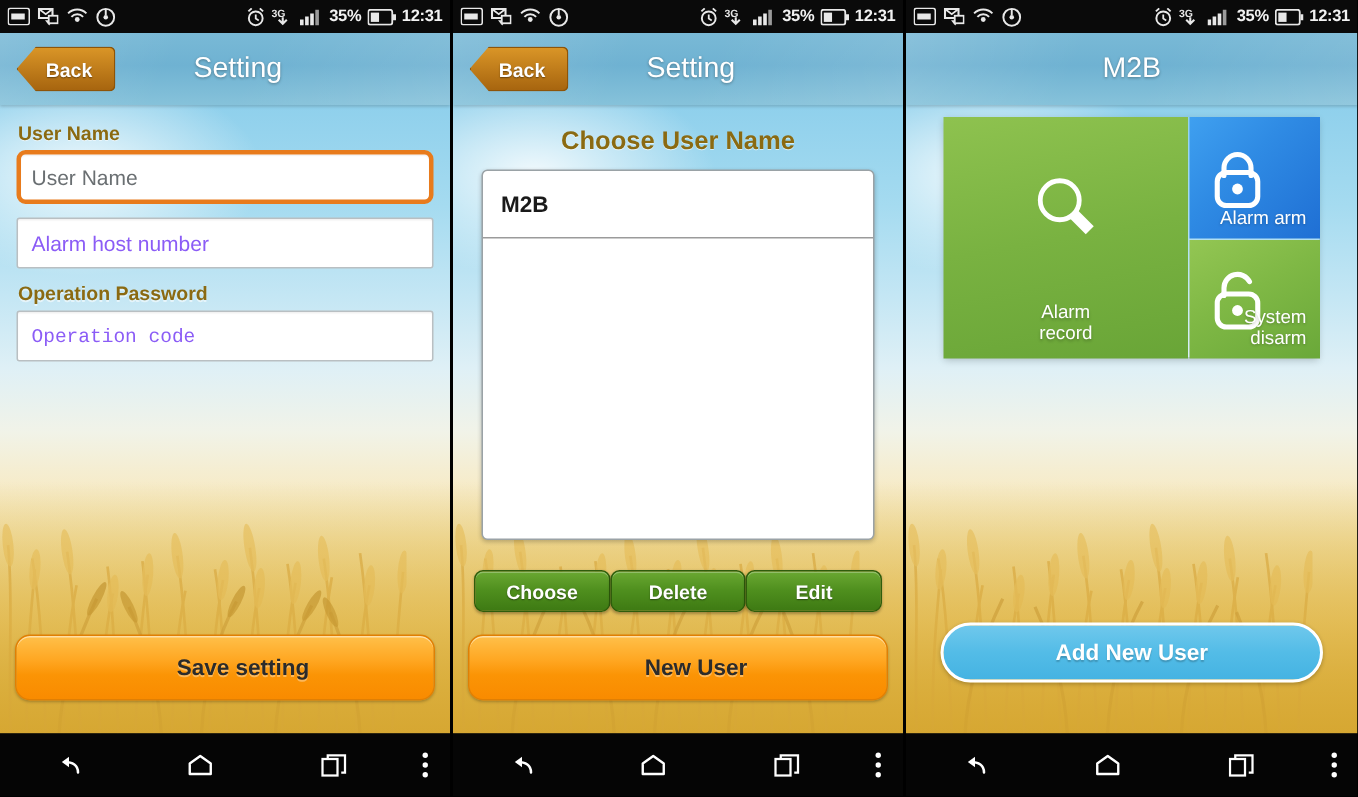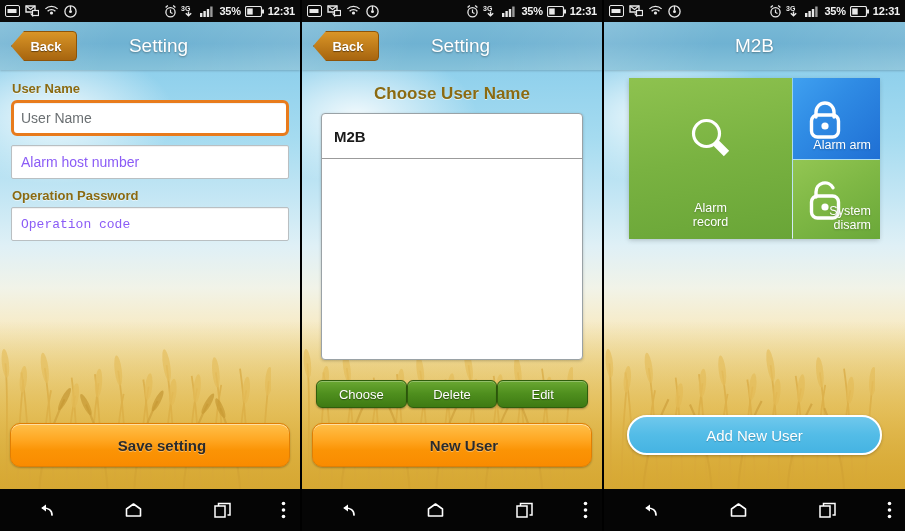--- a/index.html
+++ b/index.html
@@ -179,21 +179,21 @@
     left:14px; right:14px; top:310px;
     display:flex; justify-content:space-between;
   }
   .btn-green {
     width:100px; height:28px;
     border-radius:6px;
     background:linear-gradient(180deg,#6aa832 0%,#4f8f1e 48%,#3e7a13 100%);
     border:1px solid #2f5d0c;
     box-shadow:0 1px 2px rgba(0,0,0,.3), inset 0 1px 0 rgba(255,255,255,.28);
     display:flex; align-items:center; justify-content:center;
-    color:#fff; font-size:13px; font-weight:normal;
+    color:#fff; font-size:13px; font-weight:bold;
     text-shadow:0 1px 1px rgba(0,0,0,.45);
     cursor:pointer;
   }
 
   
   .dash {
     position:absolute; z-index:6;
     left:25px; top:8px;
     width:250px; height:160px;
     display:grid;
@@ -228,20 +228,21 @@
     left:23px; right:23px;
     height:40px;
     border-radius:20px;
     background:linear-gradient(180deg,#6fc8ec 0%,#53bce7 50%,#45b3e2 100%);
     border:2px solid #ffffff;
     box-shadow:0 1px 3px rgba(0,0,0,.25);
     display:flex; align-items:center; justify-content:center;
     color:#ffffff; font-size:15px;
     text-shadow:0 1px 1px rgba(0,0,0,.2);
     cursor:pointer;
+    font-weight:bold;
   }
 
   
   .navbar {
     position:absolute; left:0; right:0; bottom:0;
     height:42px; background:#050505;
     display:flex; align-items:center;
     z-index:30;
   }
   .nav-slot { flex:1; display:flex; align-items:center; justify-content:center; cursor:pointer; }

